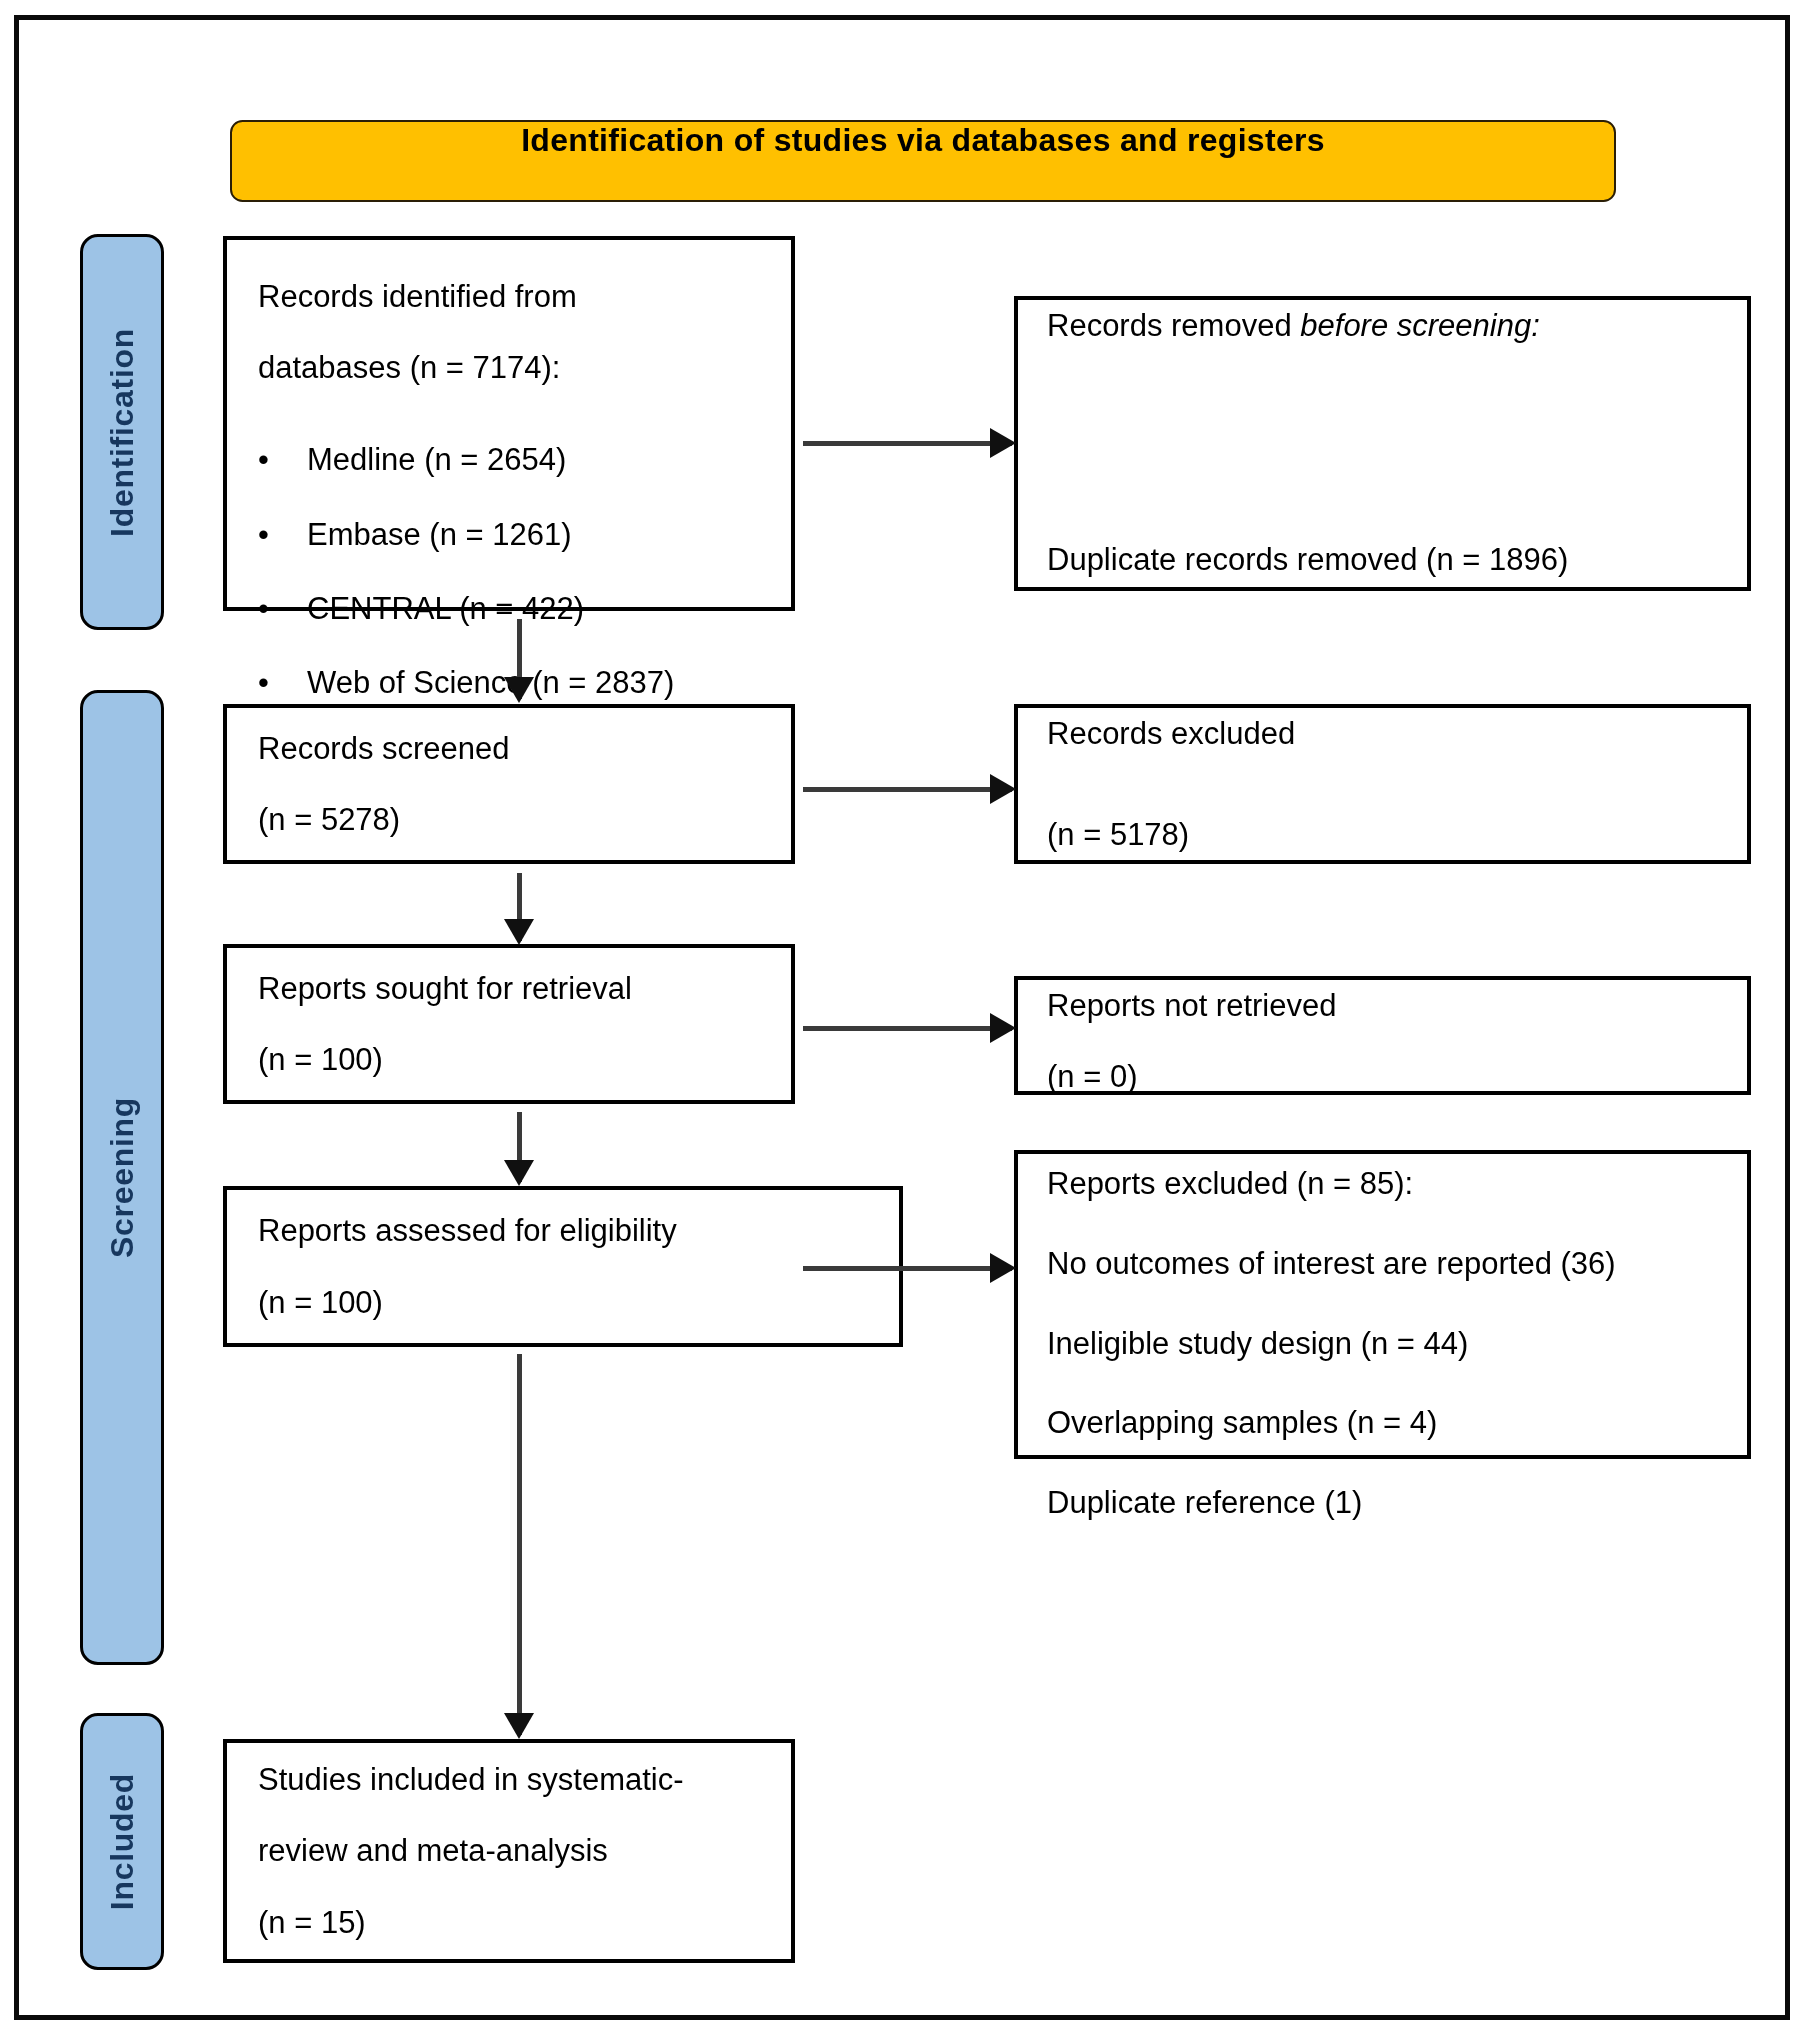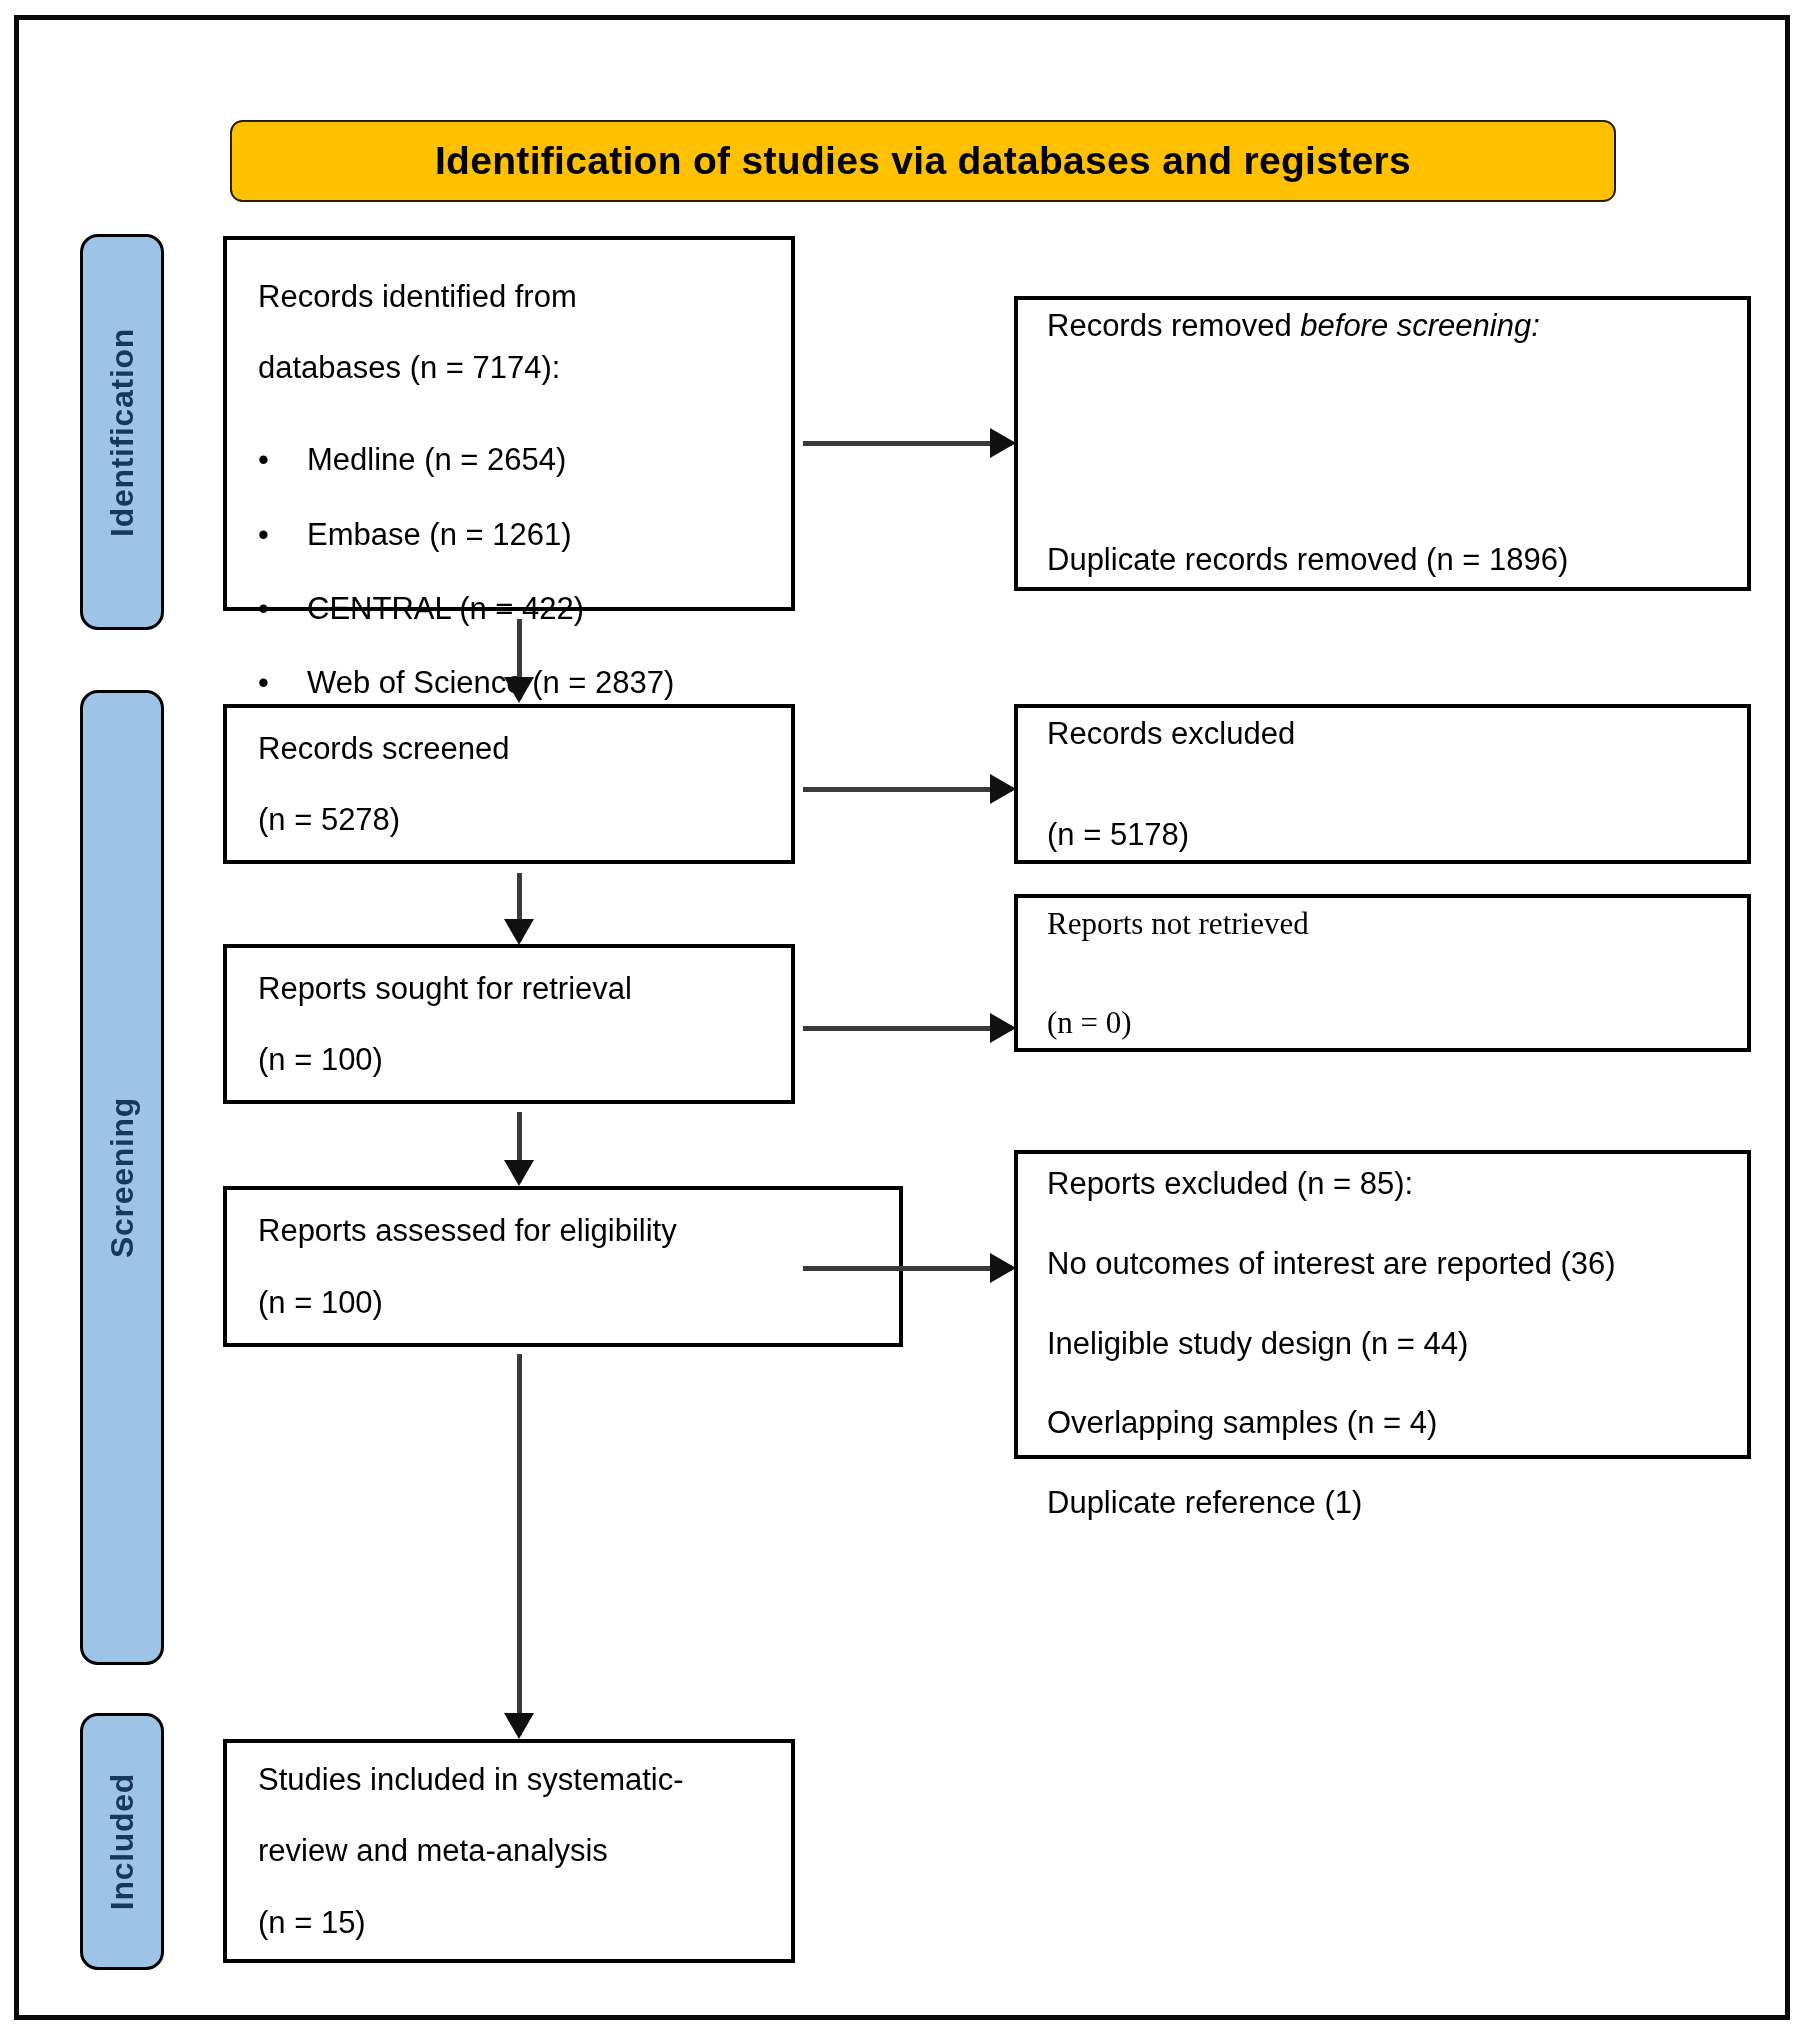--- a/index.html
+++ b/index.html
@@ -10,22 +10,22 @@
   }
   .frame{
     position:absolute;left:14px;top:15.3px;width:1766px;height:1995px;
     border:5.6px solid #0a0a0a;background:transparent;
   }
   .banner{
     position:absolute;left:230px;top:120px;width:1382px;height:78px;
     background:var(--banner-bg,#FFC000);
     border:2.8px solid var(--banner-border,#2A1E06);
     border-radius:12.5px;
-    display:flex;align-items:center;justify-content:center;
-    font-size:39px;font-weight:bold;letter-spacing:0.3px;
+    display:flex;align-items:flex-start;justify-content:center;
+    font-size:32px;font-weight:bold;letter-spacing:0.3px;
   }
   .stage{
     position:absolute;left:80px;width:78px;
     background:var(--stage-bg,#9DC3E6);
     border:3.5px solid #000;border-radius:18px;
     display:flex;align-items:center;justify-content:center;
   }
   .stage-text{
     writing-mode:vertical-rl;transform:rotate(180deg);
     font-size:32px;font-weight:bold;color:var(--stage-text,#17375E);
@@ -127,21 +127,21 @@
     <span>Records removed </span><span class="it">before screening:</span>
   </div>
   <div class="line">Duplicate records removed (n = 1896)</div>
 </div>
 
 <div class="fbox pad-r" style="left:1014px;top:704px;width:737px;height:160px;">
   <div class="line">Records excluded</div>
   <div class="line">(n = 5178)</div>
 </div>
 
-<div class="fbox pad-r" style="left:1014px;top:894px;width:737px;height:158px;font-family:Liberation Serif, serif;">
+<div class="fbox pad-r" style="left:1014px;top:976px;width:737px;height:119px;">
   <div class="line">Reports not retrieved</div>
   <div class="line">(n = 0)</div>
 </div>
 
 <div class="fbox pad-r wide-lines" style="left:1014px;top:1150px;width:737px;height:309px;">
   <div class="line">Reports excluded (n = 85):</div>
   <div class="line">No outcomes of interest are reported (36)</div>
   <div class="line">Ineligible study design (n = 44)</div>
   <div class="line">Overlapping samples (n = 4)</div>
   <div class="line">Duplicate reference (1)</div>

